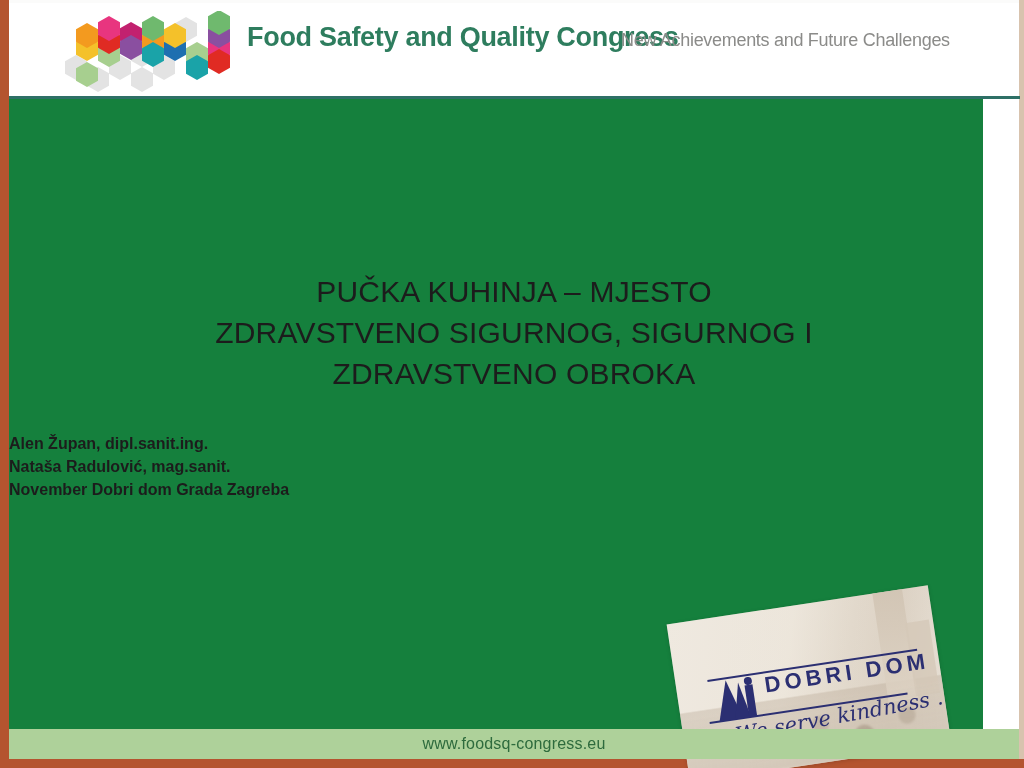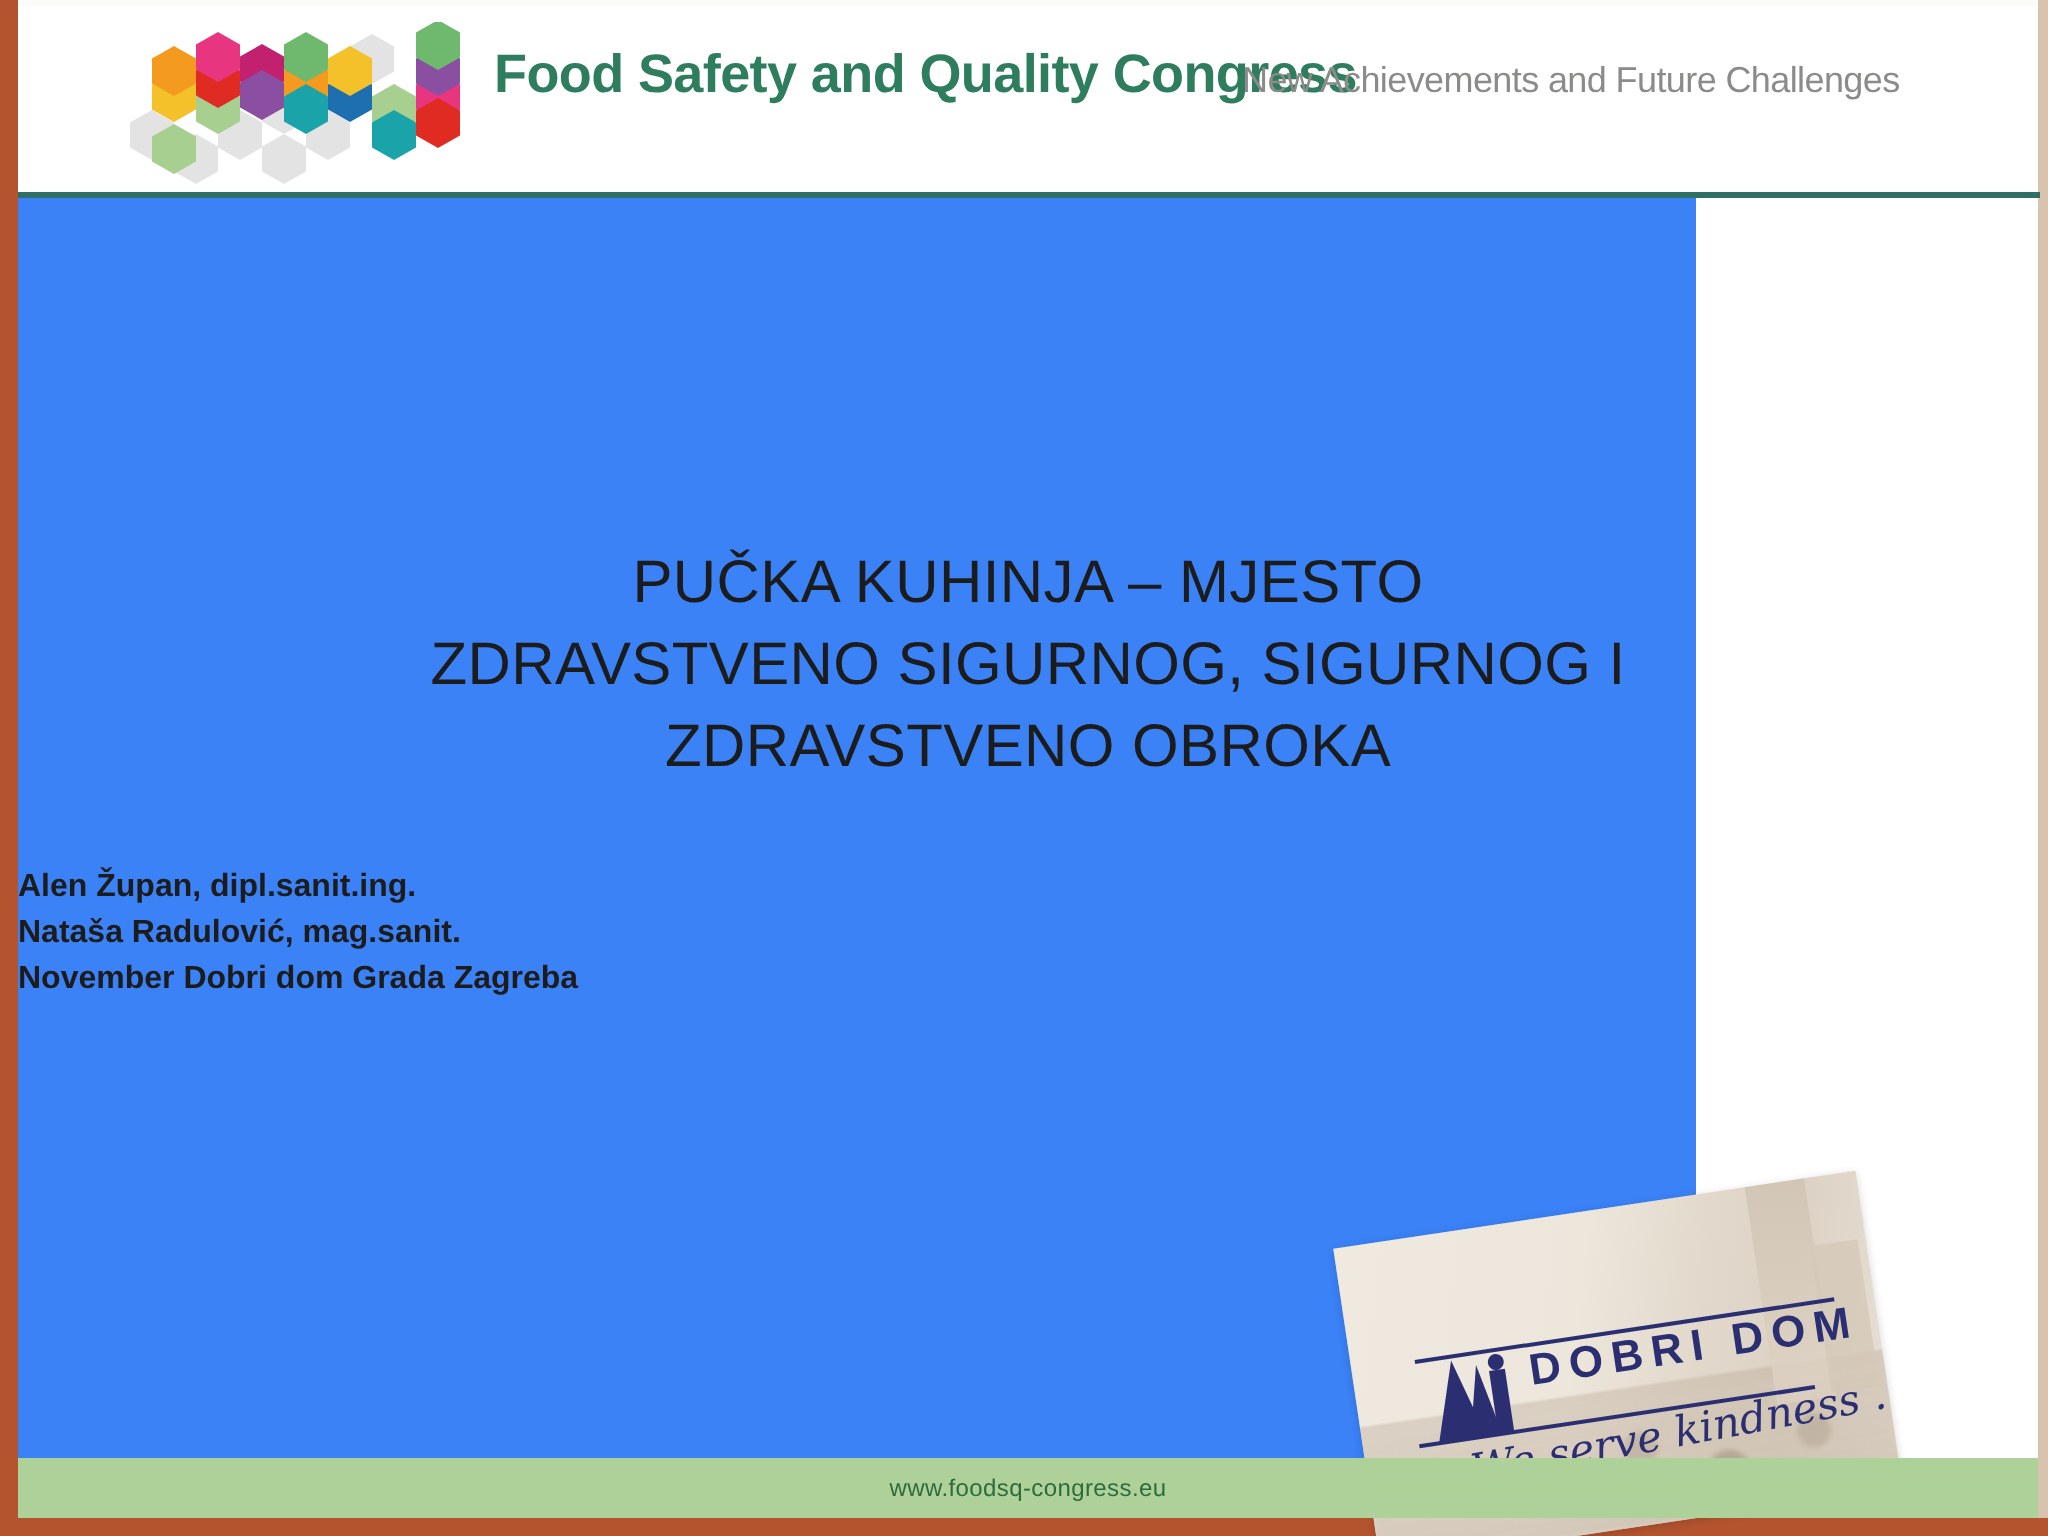--- a/index.html
+++ b/index.html
@@ -97,23 +97,23 @@
     font-size: 18px;
     color: #8b8b89;
     letter-spacing: -0.3px;
     white-space: nowrap;
   }
 
   
   .body-area {
     position: absolute;
     left: 9px; top: 99px;
-    width: 839px;
+    width: 974px;
     height: 631px;
-    background: #3b82f6;
+    background: #15803d;
   }
   .slide-title {
     position: absolute;
     left: 0; top: 172px;
     width: 1010px;
     text-align: center;
     font-family: "Liberation Sans", sans-serif;
     font-size: 30px;
     color: #1c1c1c;
     line-height: 1.37;
@@ -237,21 +237,21 @@
     bottom: 9px;
     width: 1010px;
     height: 30px;
     background: #aed19a;
     display: flex;
     align-items: center;
     justify-content: center;
   }
   .footer-url {
     font-family: "Liberation Sans", sans-serif;
-    font-size: 12px;
+    font-size: 16px;
     color: #2e6b3d;
     letter-spacing: 0.2px;
   }
 </style>
 </head>
 <body>
 
 <div class="slide">
 
   <div class="border-top"></div>

